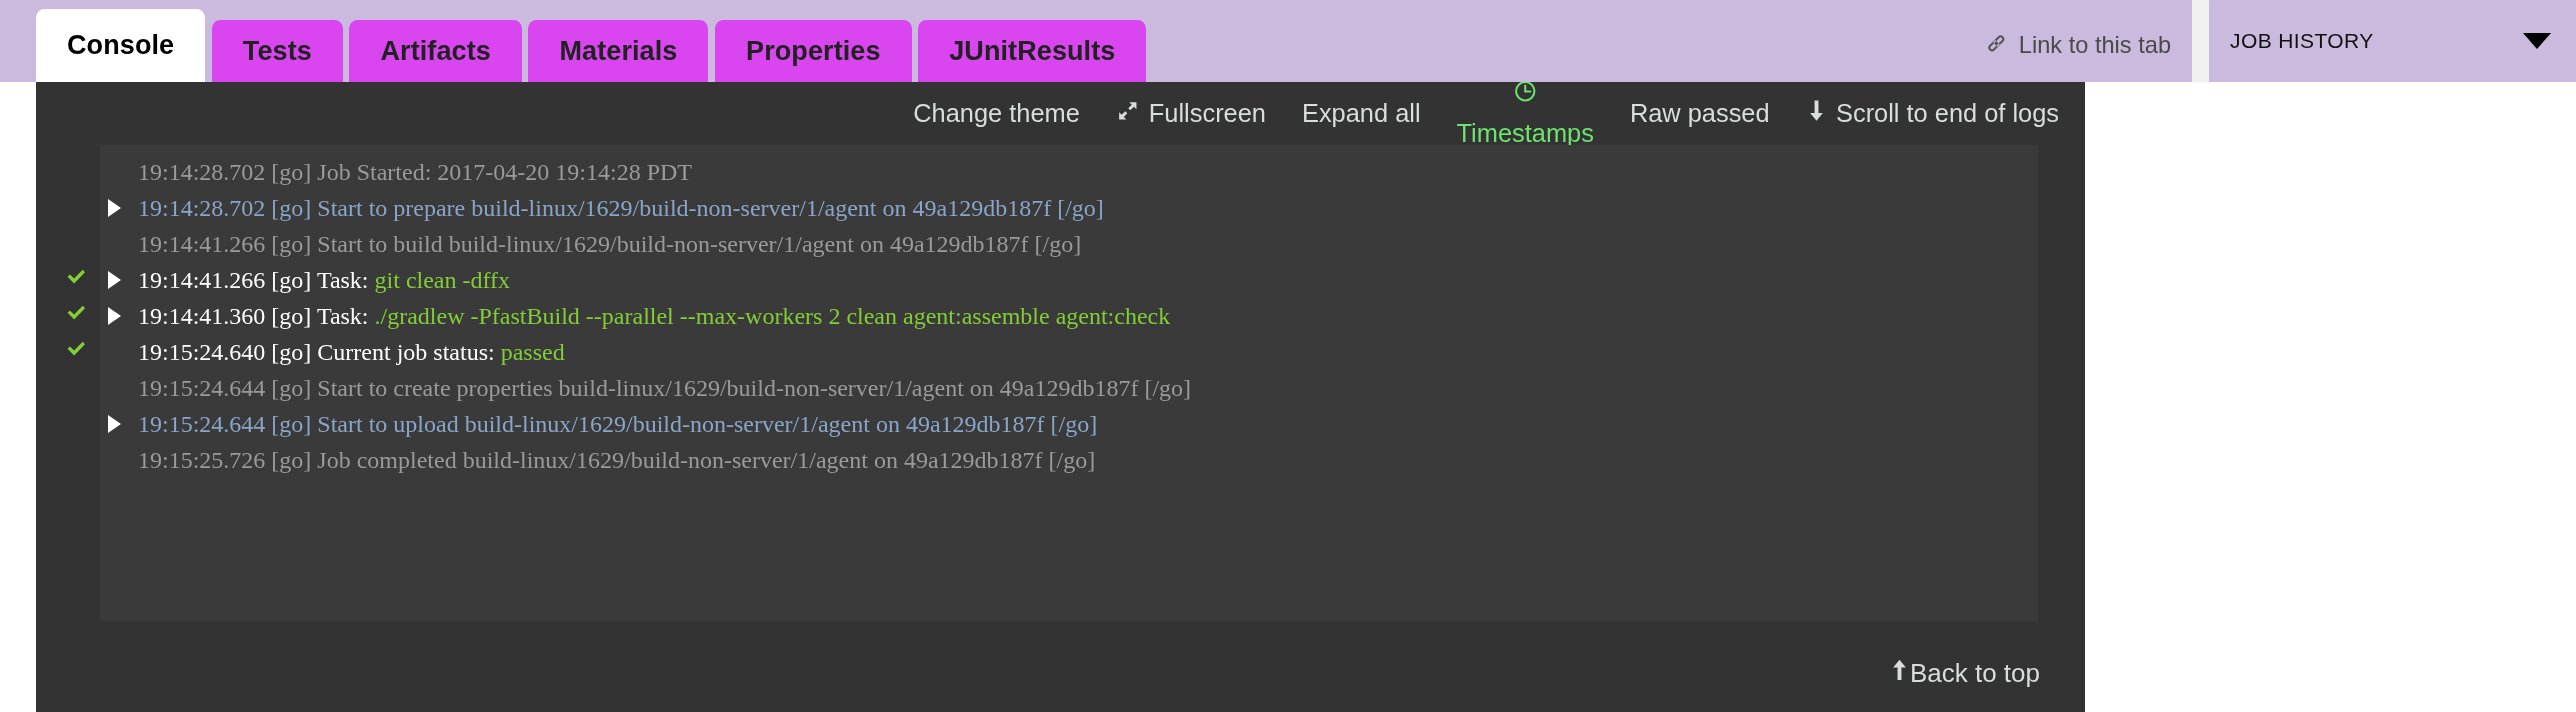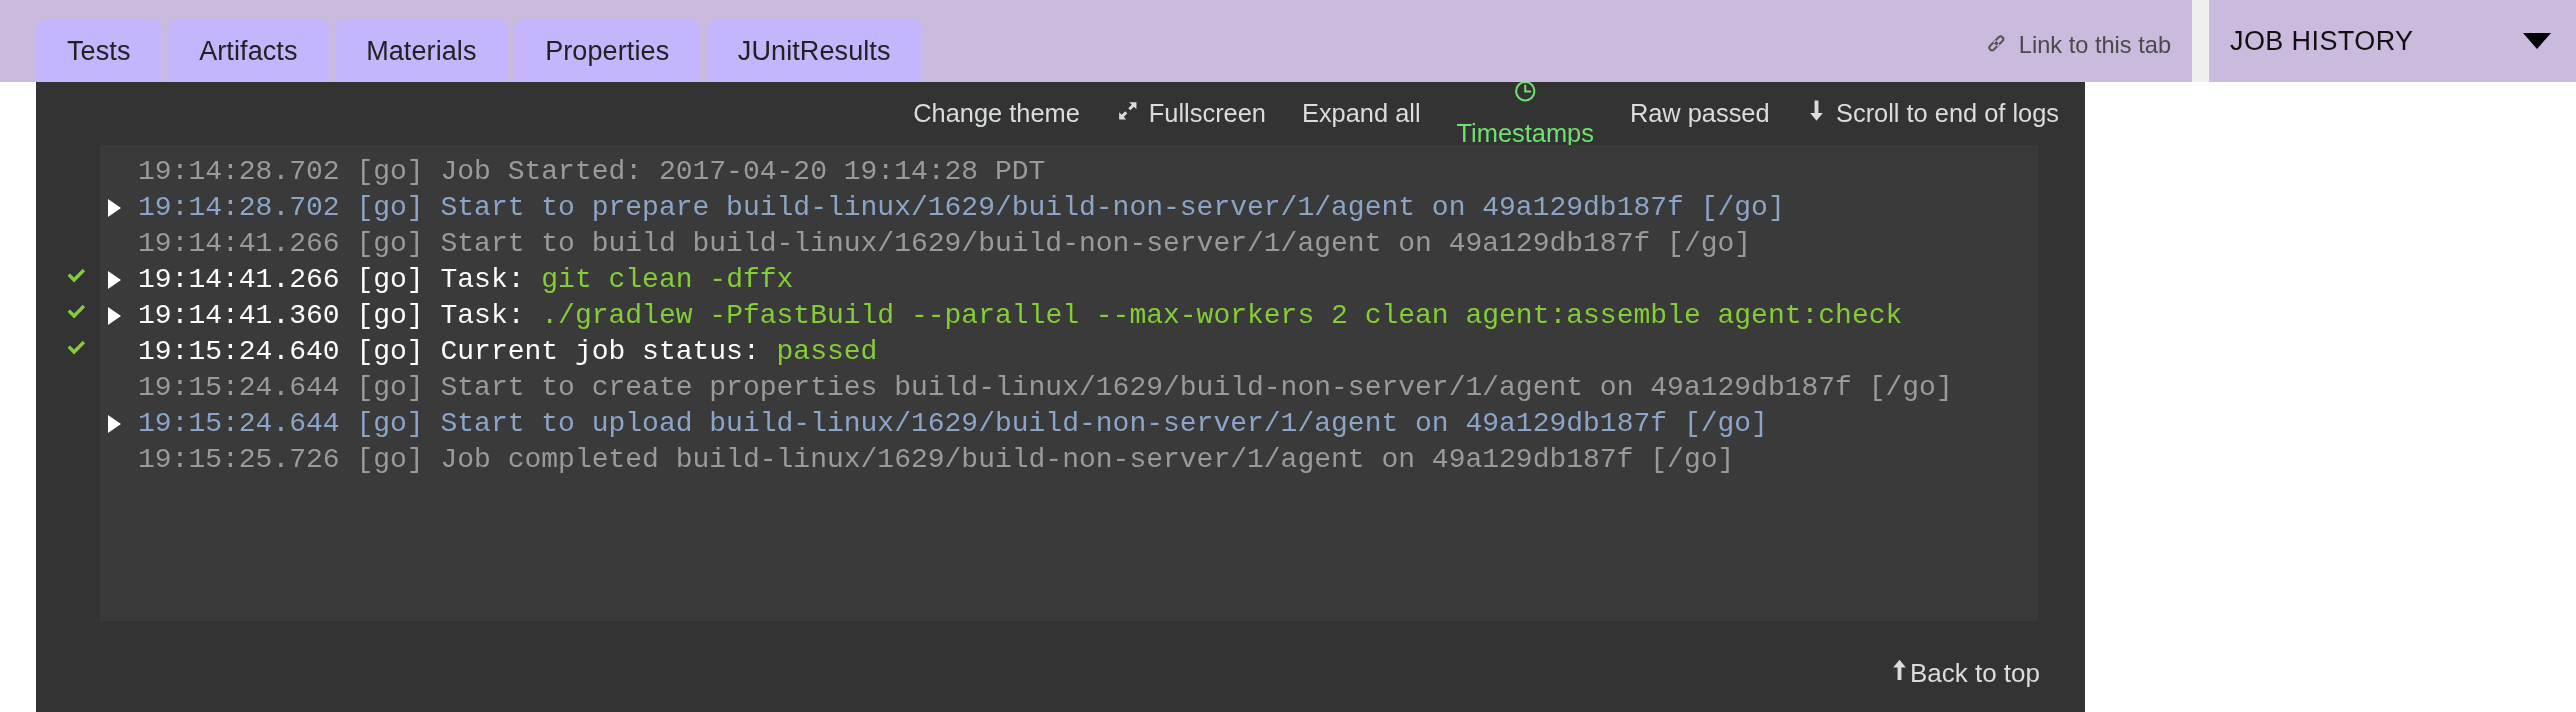--- a/index.html
+++ b/index.html
@@ -21,28 +21,29 @@
     align-items: flex-end;
     padding-left: 36px;
   }
 
   .tab {
     height: 62px;
     padding: 0 31px;
     display: flex;
     align-items: center;
     justify-content: center;
-    background: #c4b5fd;
+    background: #d946ef;
     border-radius: 8.5px 8.5px 0 0;
     margin-right: 6.6px;
     font-size: 27px;
     color: #222222;
     letter-spacing: 0.1px;
     white-space: nowrap;
     cursor: pointer;
+    font-weight: bold;
   }
 
   .tab.active {
     background: #ffffff;
     height: 73px;
     font-weight: bold;
     color: #000000;
   }
 
   .link-tab {
@@ -67,21 +68,21 @@
     width: 367px;
     height: 82px;
     background: #c9bade;
     border-radius: 6.6px 6.6px 0 0;
     display: flex;
     align-items: center;
     padding: 0 25.4px 0 21px;
     cursor: pointer;
   }
   .jobhistory-label {
-    font-size: 27px;
+    font-size: 21px;
     color: #111111;
     letter-spacing: 0.4px;
     flex: 1;
   }
   .caret-down {
     width: 0; height: 0;
     border-left: 14px solid transparent;
     border-right: 14px solid transparent;
     border-top: 16px solid #000000;
   }
@@ -153,22 +154,22 @@
   .log-gutter {
     position: absolute;
     left: 0; top: 0; bottom: 0;
     width: 64px;
     background: #333333;
   }
 
   .log-lines {
     position: relative;
     padding-top: 9.4px;
-    font-family: Liberation Mono, monospace;
-    font-size: 28px;
+    font-family: Liberation Serif, serif;
+    font-size: 24px;
     line-height: 36px;
     white-space: pre;
   }
 
   .log-line {
     position: relative;
     height: 36px;
     display: flex;
     align-items: center;
     padding-left: 75px;
@@ -213,20 +214,21 @@
     color: #d9dddc;
     font-size: 26px;
     cursor: pointer;
   }
 </style>
 </head>
 <body>
 
 <div class="tabbar">
   <div id="tabs-host" style="display:flex;align-items:flex-end;">
+      <div class="tab active">Console</div>
       <div class="tab">Tests</div>
       <div class="tab">Artifacts</div>
       <div class="tab">Materials</div>
       <div class="tab">Properties</div>
       <div class="tab">JUnitResults</div>
     </div>
 
   <div class="link-tab">
     <span class="link-icon">
       <svg width="24.5" height="24.5" viewBox="0 0 24 24">

